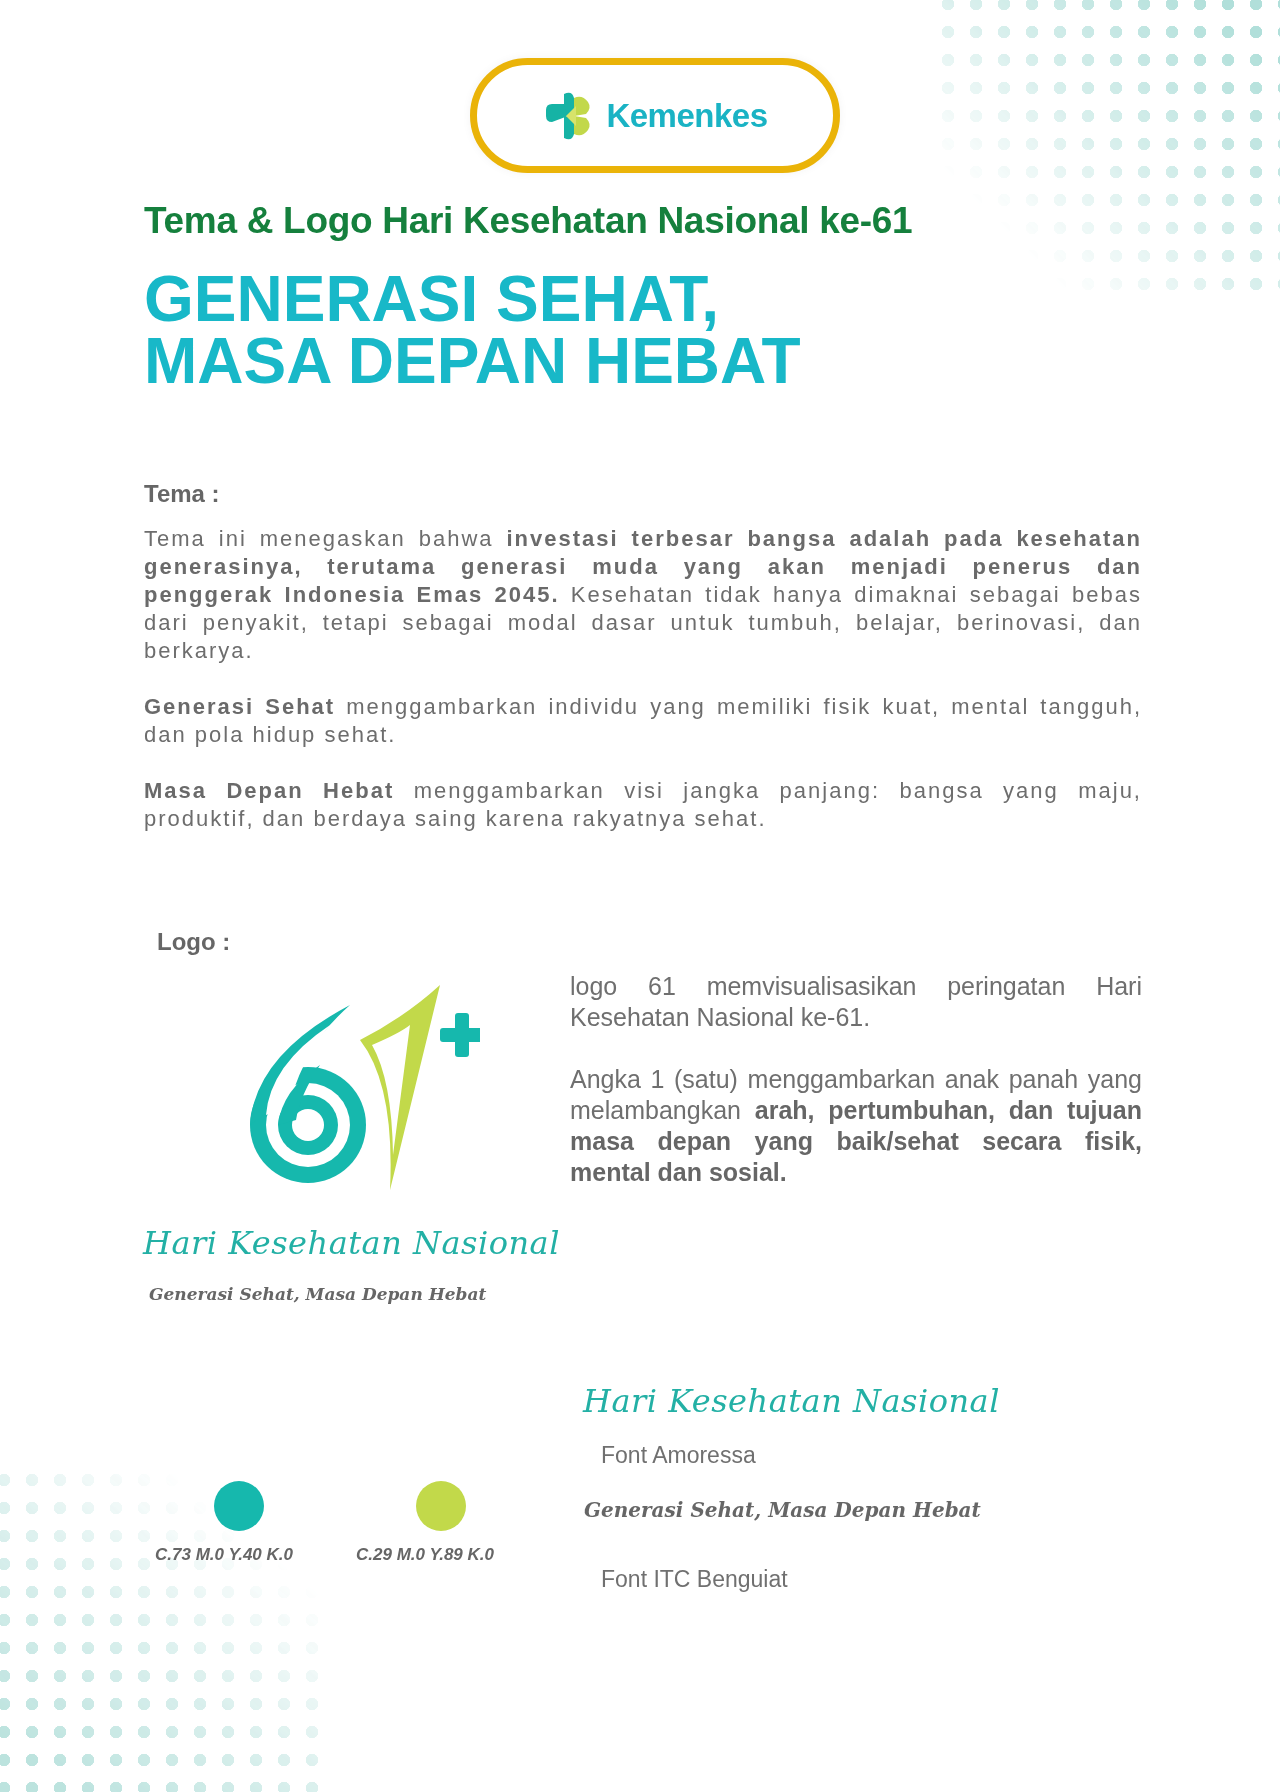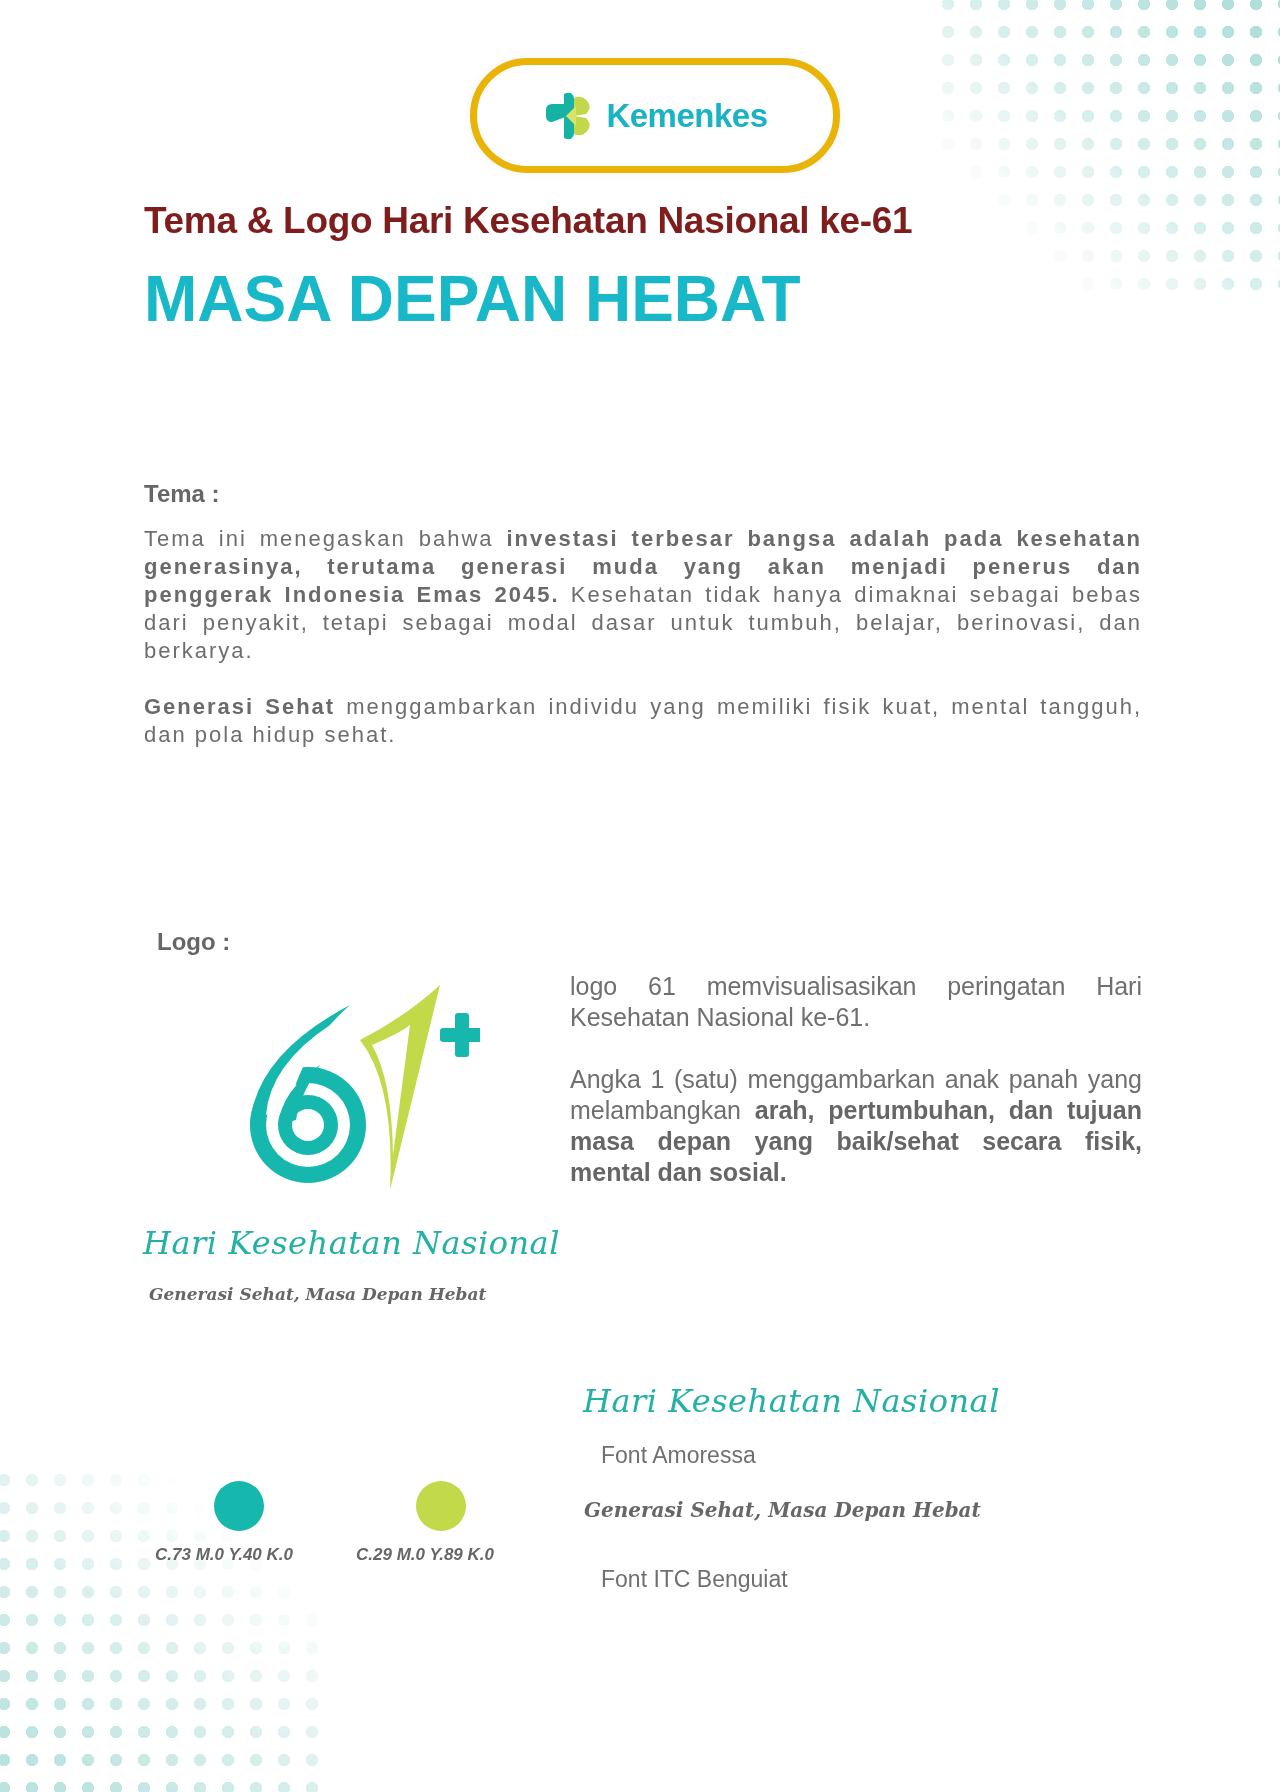--- a/index.html
+++ b/index.html
@@ -26,21 +26,21 @@
     .brand-pill {
       position: absolute; left: 470px; top: 58px; width: 370px; height: 115px;
       border-radius: 58px; background: #fff;
       box-shadow: 0 0 10px rgba(0,0,0,0.05); border: 7px solid #eab308;
       display: flex; align-items: center; justify-content: center; gap: 8px;
     }
     .brand-name { font-size: 33px; font-weight: bold; color: #1ab3c4; letter-spacing: -0.5px; }
 
     .subtitle {
       position: absolute; left: 144px; top: 200px;
-      font-size: 37px; font-weight: bold; color: #7f1d1d; letter-spacing: -0.3px;
+      font-size: 37px; font-weight: bold; color: #15803d; letter-spacing: -0.3px;
     }
     .headline {
       position: absolute; left: 144px; top: 268px;
       font-size: 64px; line-height: 62px; font-weight: bold; color: #18b8c8; letter-spacing: 0px;
     }
 
     .section-label { position: absolute; font-size: 24px; font-weight: bold; color: #666; text-align: right; }
 
     .tema-body {
       position: absolute; left: 144px; top: 525px; width: 998px;
@@ -85,27 +85,29 @@
     <path d="M22 26 L32 28 L32 44 Q30 52 22 48 Z" fill="#16b3a5"></path>
     <path d="M32 8 Q40 4 46 12 Q50 18 44 24 L32 26 Z" fill="#c2d84a"></path>
     <path d="M32 26 L44 28 Q50 34 46 40 Q40 48 32 44 Z" fill="#c2d84a"></path>
     <path d="M24 26 L34 16 L34 36 Z" fill="#d7e36a"></path>
   </svg>
   <span class="brand-name">Kemenkes</span>
 </div>
 
 <div class="subtitle">Tema &amp; Logo Hari Kesehatan Nasional ke-61</div>
 <div class="headline">
+  <div>GENERASI SEHAT,</div>
   <div>MASA DEPAN HEBAT</div>
 </div>
 
 <div class="section-label" style="left:144px; top:480px;">Tema :</div>
 <div class="tema-body">
   <p><span>Tema ini menegaskan bahwa </span><b>investasi terbesar bangsa adalah pada kesehatan generasinya, terutama generasi muda yang akan menjadi penerus dan penggerak Indonesia Emas 2045.</b><span> Kesehatan tidak hanya dimaknai sebagai bebas dari penyakit, tetapi sebagai modal dasar untuk tumbuh, belajar, berinovasi, dan berkarya.</span></p>
   <p><b>Generasi Sehat</b><span> menggambarkan individu yang memiliki fisik kuat, mental tangguh, dan pola hidup sehat.</span></p>
+  <p><b>Masa Depan Hebat</b><span> menggambarkan visi jangka panjang: bangsa yang maju, produktif, dan berdaya saing karena rakyatnya sehat.</span></p>
 </div>
 
 <div class="section-label" style="left:157px; top:928px;">Logo :</div>
 
 <svg class="logo-art" viewBox="0 0 270 225">
 
   <path d="M100 60 Q30 110 20 160 Q15 215 80 220 Q150 222 160 165 Q165 115 110 105 Q70 100 62 140 Q60 100 140 30 Q70 60 40 120 Q20 170 50 200 Q80 215 115 200 Q140 185 138 160 Q135 130 105 128 Q80 128 82 158 Q84 185 110 185 Q120 185 122 172" fill="none" stroke="#16b8ad" stroke-width="0"></path>
   <path d="M138 28 Q60 70 34 140 Q20 195 70 218 Q130 236 160 185 Q180 140 150 112 Q125 92 100 100 Q120 60 150 38 Z" fill="none"></path>
   <circle cx="98" cy="160" r="58" fill="#16b8ad"></circle>
   <circle cx="98" cy="160" r="42" fill="#ffffff"></circle>

